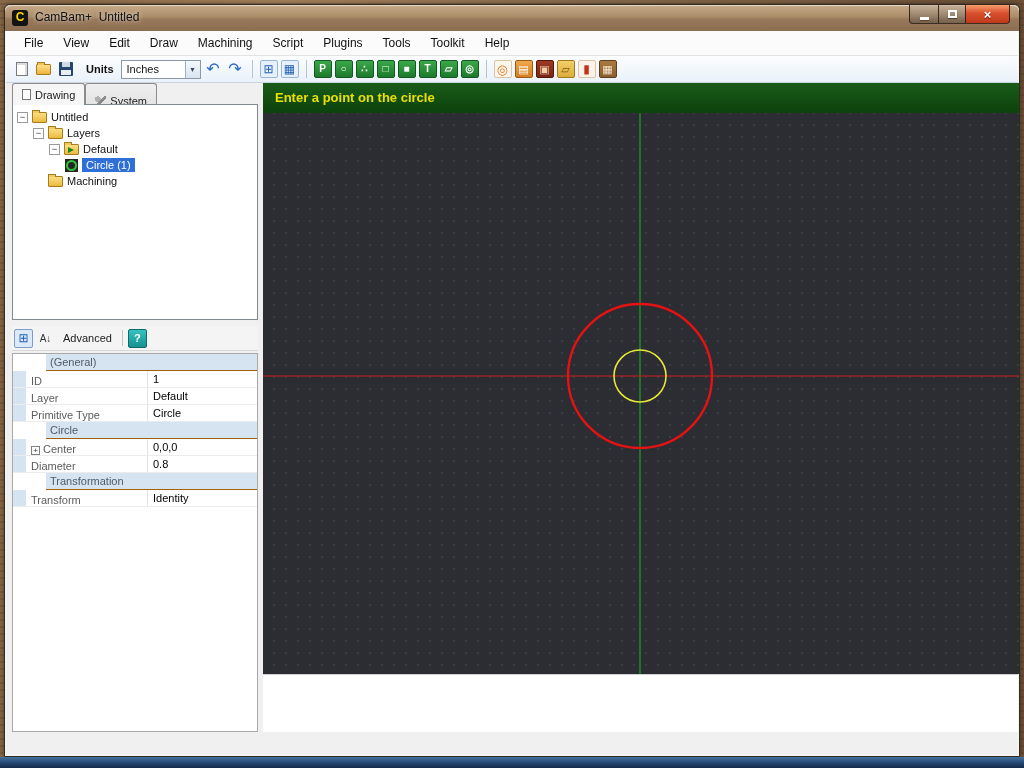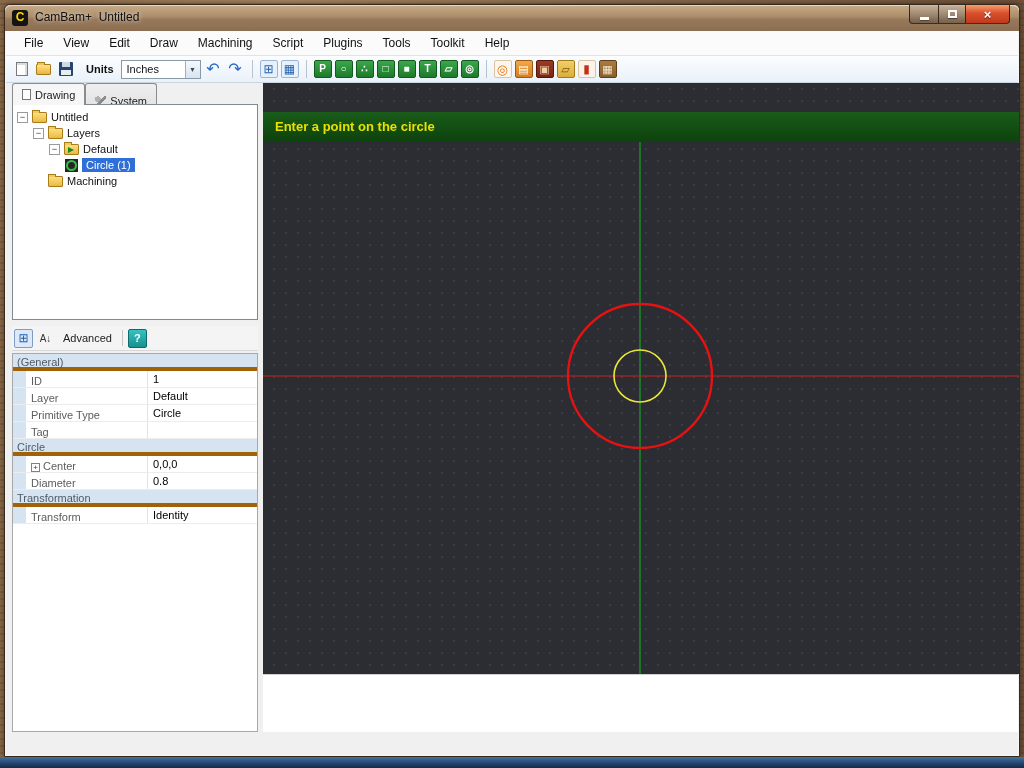--- a/index.html
+++ b/index.html
@@ -109,36 +109,36 @@
   .pbtn.sort { font-size:10px; color:#333; }
   .pbtn.textbtn { font-size:11px; padding:0 5px; }
   .psep { width:1px; height:16px; background:#c4c4c4; margin:0 2px; }
   .pbtn.help { background:linear-gradient(#35c2c2,#17918f); border:1px solid #0d6b6b; color:#fff;
     font-weight:bold; width:19px; }
 
   .propgrid { position:absolute; left:2px; right:2px; top:270px; bottom:0; background:#fff;
     border:1px solid #a8a8a8; overflow:hidden; }
   .prow { display:flex; height:17px; border-bottom:1px solid #ececec; font-size:11px; align-items:stretch; }
   .pindent { width:13px; background:var(--category_bg); flex:none; }
-  .prow.cat { background:var(--category_bg); border-bottom:4px solid #a16207; }
+  .prow.cat { background:var(--category_bg); border-bottom:1px solid #a16207;margin-left:33px; }
   .pcat { padding:2px 0 0 4px; color:#4e5a68; }
   .plabel { width:122px; border-right:1px solid #e4e4e4; padding:2px 4px 0 5px; color:#5c5c5c;
     display:flex; align-items:flex-end; gap:3px; }
   .pvalue { flex:1; padding:2px 4px 0 5px; color:#000; }
   .pexp { width:9px; height:9px; border:1px solid #808080; background:#fff; font-size:8px;
     line-height:7px; text-align:center; color:#333; margin-top:1px; flex:none; }
 
   
   .canvas { position:absolute; left:257px; top:0; width:756px; height:591px;
     background-color:var(--canvas_bg);
     background-image:radial-gradient(var(--grid_dot) 1px, rgba(0,0,0,0) 1.3px);
     background-size:12px 12px; background-position:5px 36px; overflow:hidden; }
   .msgbar { position:absolute; left:0; top:0; right:0; height:30px; z-index:3;
     background:linear-gradient(var(--message_bg),#0d420d);
-    color:var(--message_fg); font-size:13px; font-weight:bold; line-height:30px; padding-left:12px;margin-top:29px; }
+    color:var(--message_fg); font-size:13px; font-weight:bold; line-height:30px; padding-left:12px; }
   .canvas svg { position:absolute; left:0; top:0; z-index:2; }
   .belowcanvas { position:absolute; left:257px; top:591px; right:0; bottom:0; background:#ffffff;
     border-top:1px solid #d0d0d0; }
 
   
   .statusbar { position:absolute; left:2px; right:2px; bottom:2px; height:21px; display:flex;
     background:#f0f0f0; }
   .ssec { border:1px solid #b2b2b2; margin:1px; background:linear-gradient(#fdfdfd,#e2e2e2);
     font-size:11px; color:#000; padding:2px 7px 0 7px; }
   .ssec.grow { flex:1; }
@@ -325,27 +325,20 @@
               </div>
             <div class="pvalue">Default</div>
           </div>
           <div class="prow">
             <div class="pindent"></div>
             <div class="plabel">
                 <span>Primitive Type</span>
               </div>
             <div class="pvalue">Circle</div>
           </div>
-          <div class="prow">
-            <div class="pindent"></div>
-            <div class="plabel">
-                <span>Tag</span>
-              </div>
-            <div class="pvalue"></div>
-          </div>
           <div class="prow cat">
             <div class="pcat">Circle</div>
           </div>
           <div class="prow">
             <div class="pindent"></div>
             <div class="plabel">
               <span class="pexp">+</span>
               <span>Center</span>
             </div>
             <div class="pvalue">0,0,0</div>

